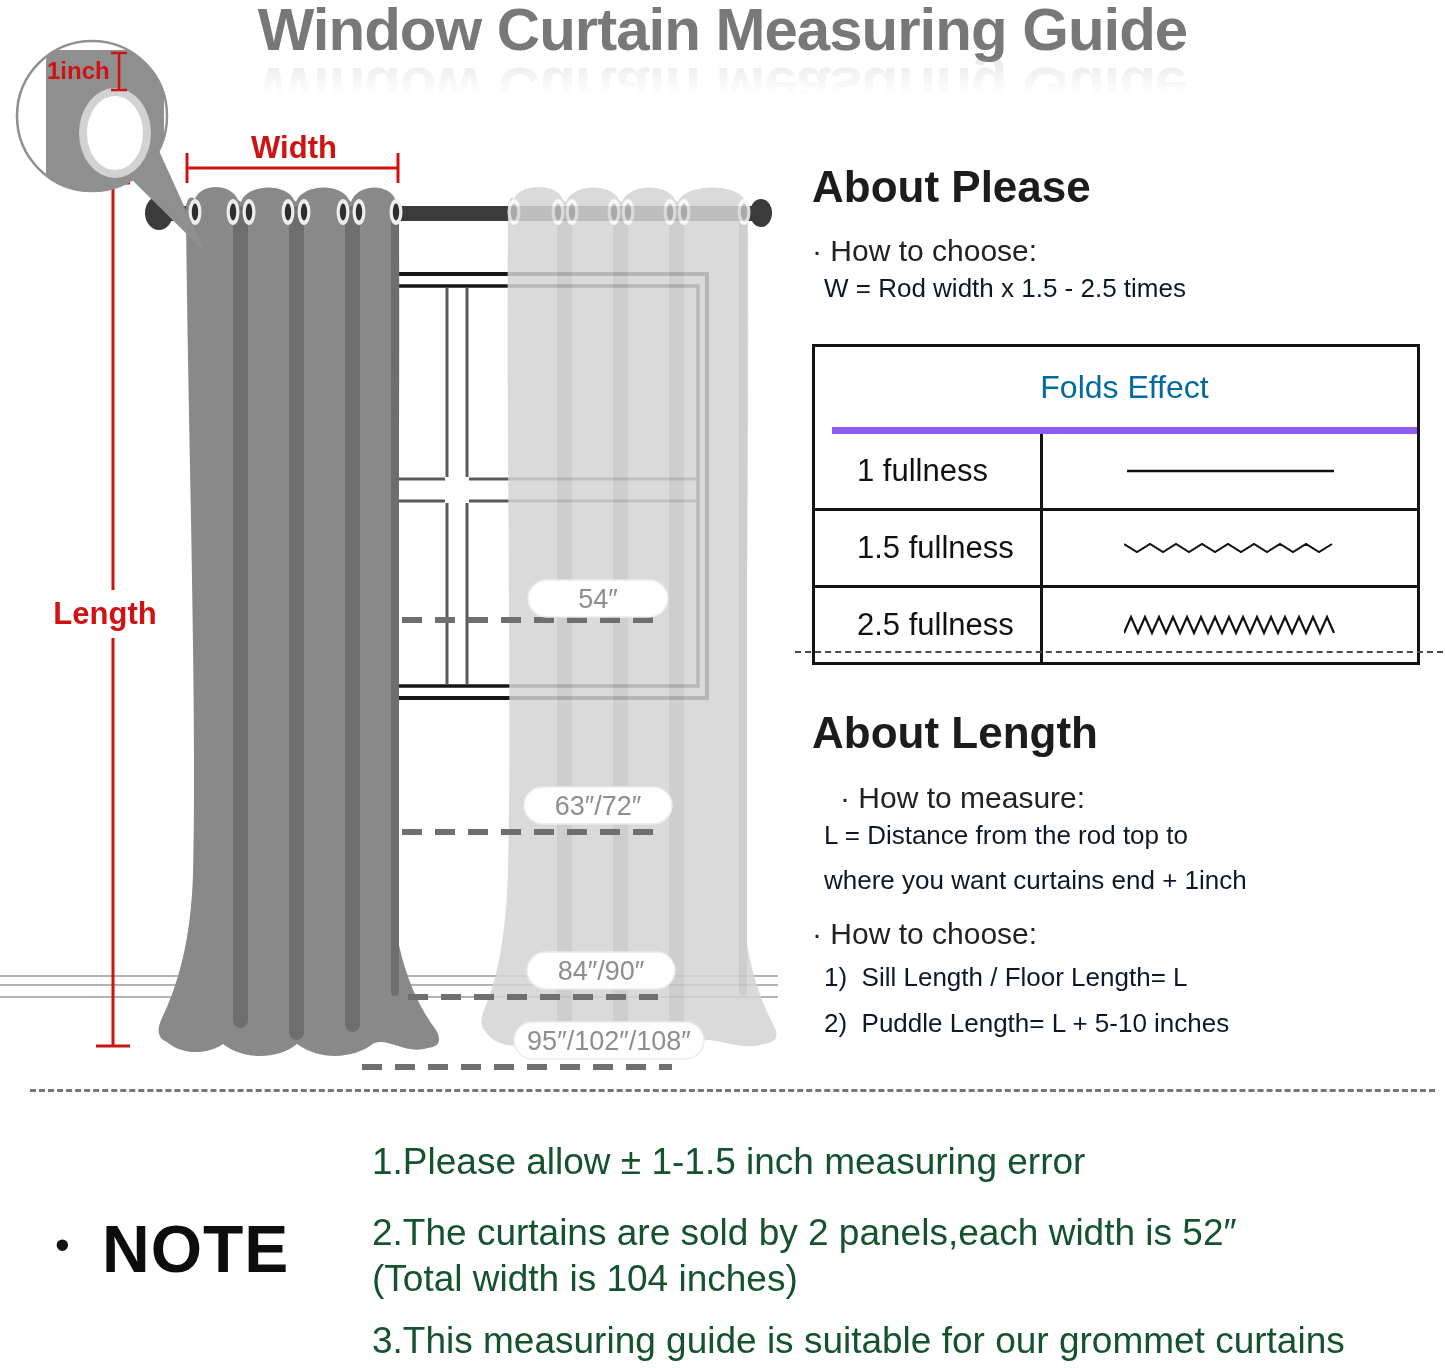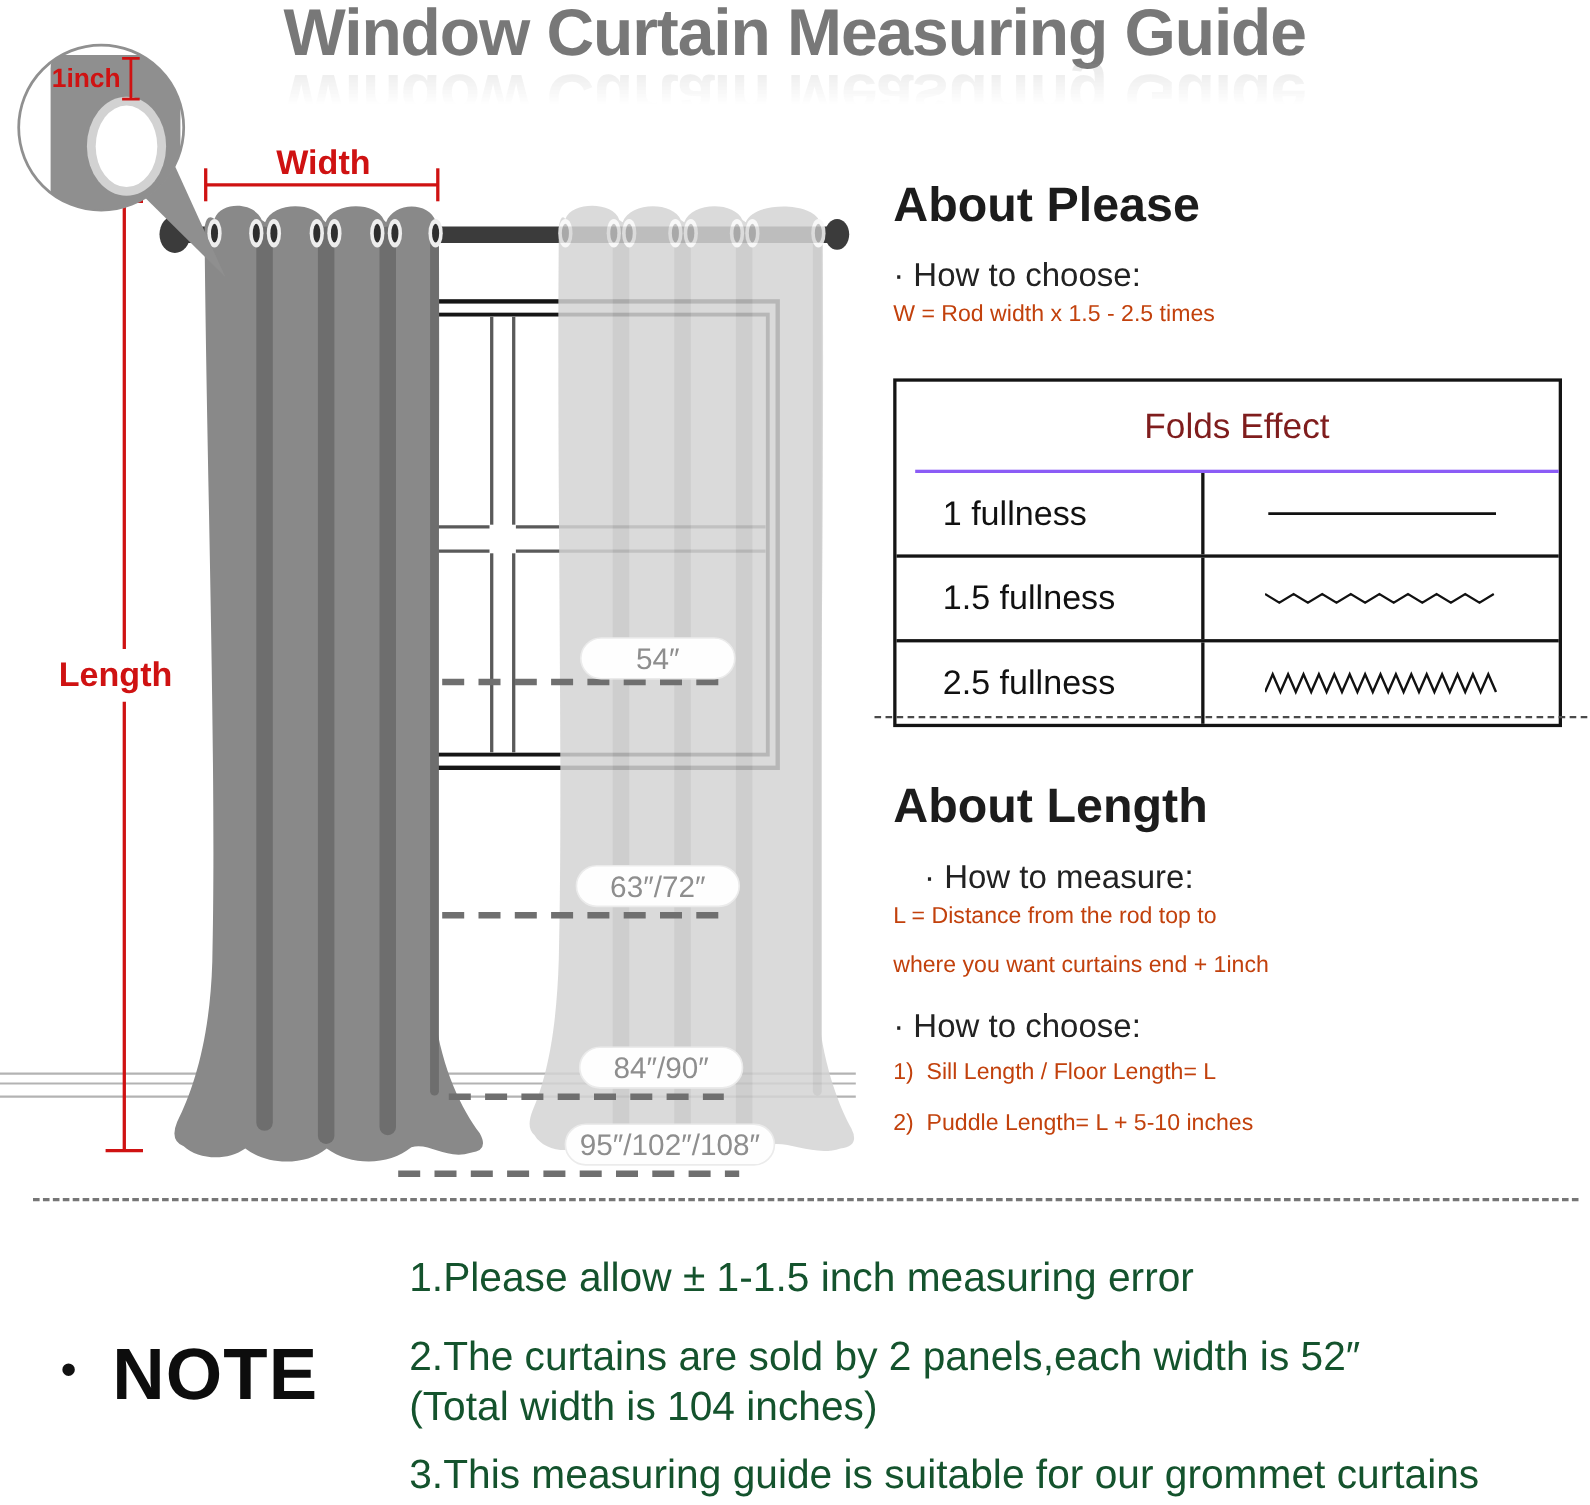--- a/index.html
+++ b/index.html
@@ -21,36 +21,36 @@
     font-size:60px;font-weight:700;letter-spacing:-1px;
     color:#8f8f8f;line-height:1.0;white-space:nowrap;
     transform:scaleY(-1);
     opacity:.22;
     -webkit-mask-image:linear-gradient(to bottom,transparent 38%,rgba(0,0,0,.9) 100%);
     mask-image:linear-gradient(to bottom,transparent 38%,rgba(0,0,0,.9) 100%);
   }
   
   .h2{font-size:44px;font-weight:700;line-height:1.05;}
   .body30{font-size:30px;line-height:1.1;color:#222;text-align:right;}
-  .body32{font-size:21px;line-height:1.1;color:#c2410c;}
+  .body32{font-size:26px;line-height:1.1;color:#0f172a;margin-left:12px;}
   .ws-pre{white-space:pre;}
   
   .ftable{
     left:812px;top:344px;width:608px;
     border:3px solid #141414;background:#fff;box-sizing:border-box;
   }
   .ftable-header{
-    height:80px;border-bottom:3px solid #8b5cf6;
+    height:80px;border-bottom:7px solid #8b5cf6;
     display:flex;align-items:center;justify-content:center;
-    font-size:32px;color:#7f1d1d;margin-left:17px;
+    font-size:32px;color:#0369a1;margin-left:17px;
   }
   .frow{display:flex;height:74px;border-bottom:3px solid #141414;}
   .frow:last-child{border-bottom:none;}
   .fcell-label{
-    width:280px;border-right:3px solid #141414;box-sizing:border-box;
+    width:228px;border-right:3px solid #141414;box-sizing:border-box;
     display:flex;align-items:center;padding-left:42px;
     font-size:31px;color:#111;
   }
   .fcell-pattern{flex:1;display:flex;align-items:center;justify-content:center;}
   
   .sep-dashed-right{left:795px;top:651px;width:648px;border-top:2px dashed #4a4a4a;height:0;}
   .sep-dashed-bottom{left:30px;top:1089px;width:1405px;border-top:3px dashed #767676;height:0;}
   
   .note-bullet{left:55px;top:1221px;font-size:42px;color:#111;}
   .note-heading{left:102px;top:1211px;font-size:66px;font-weight:700;letter-spacing:1px;color:#0d0d0d;}

